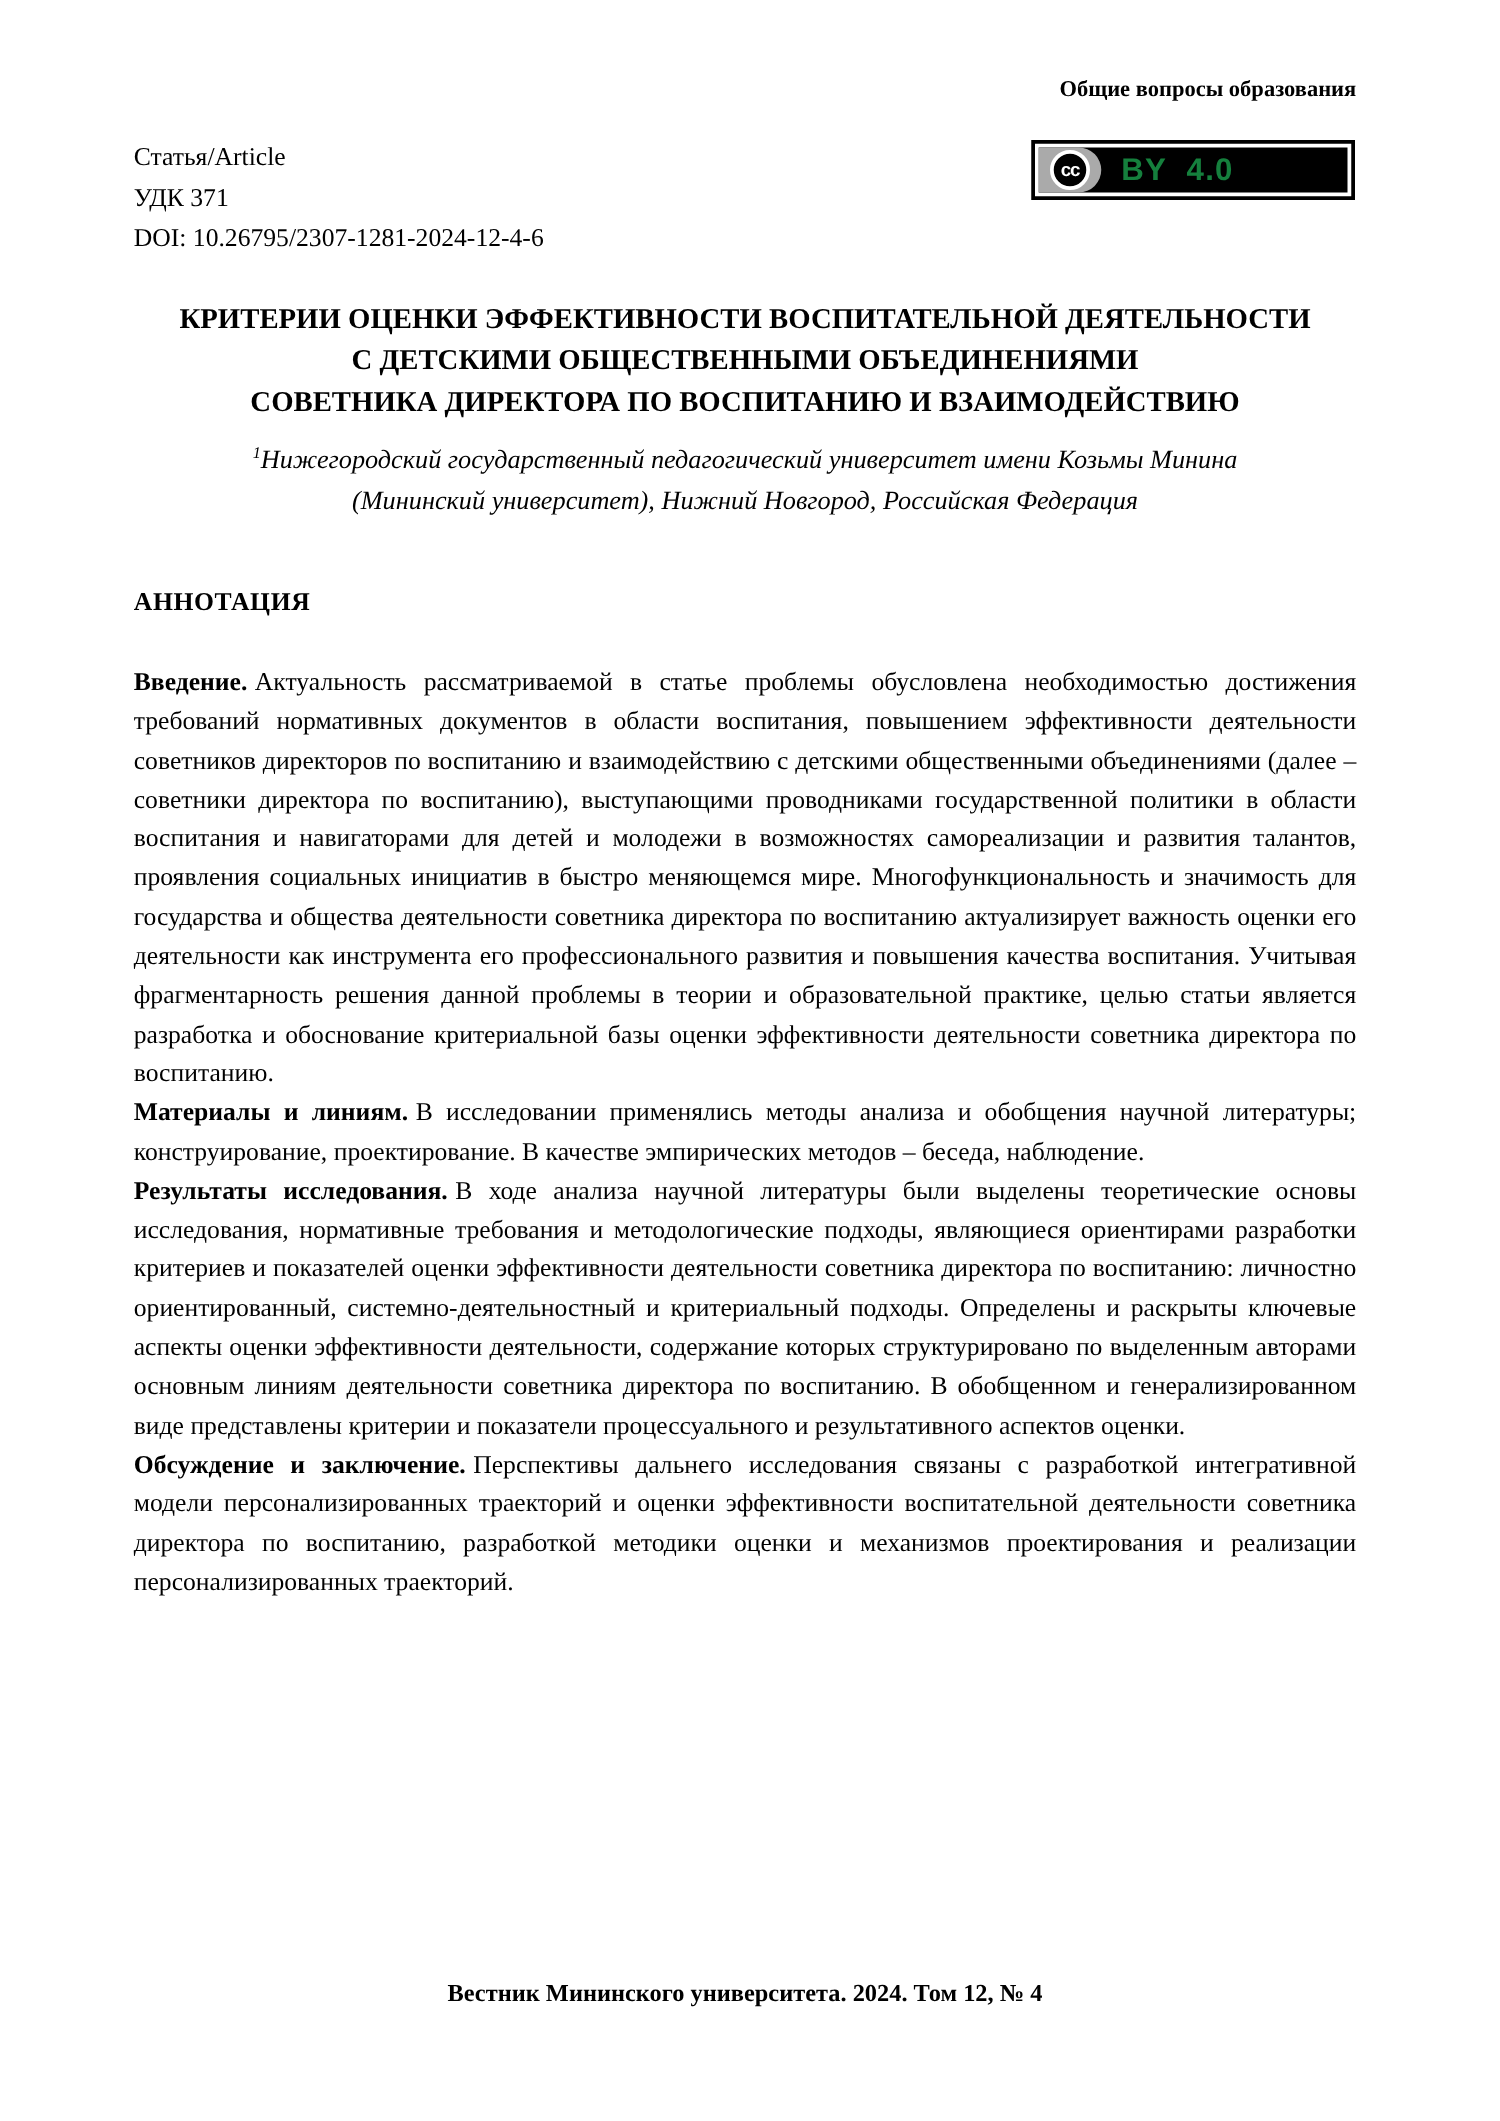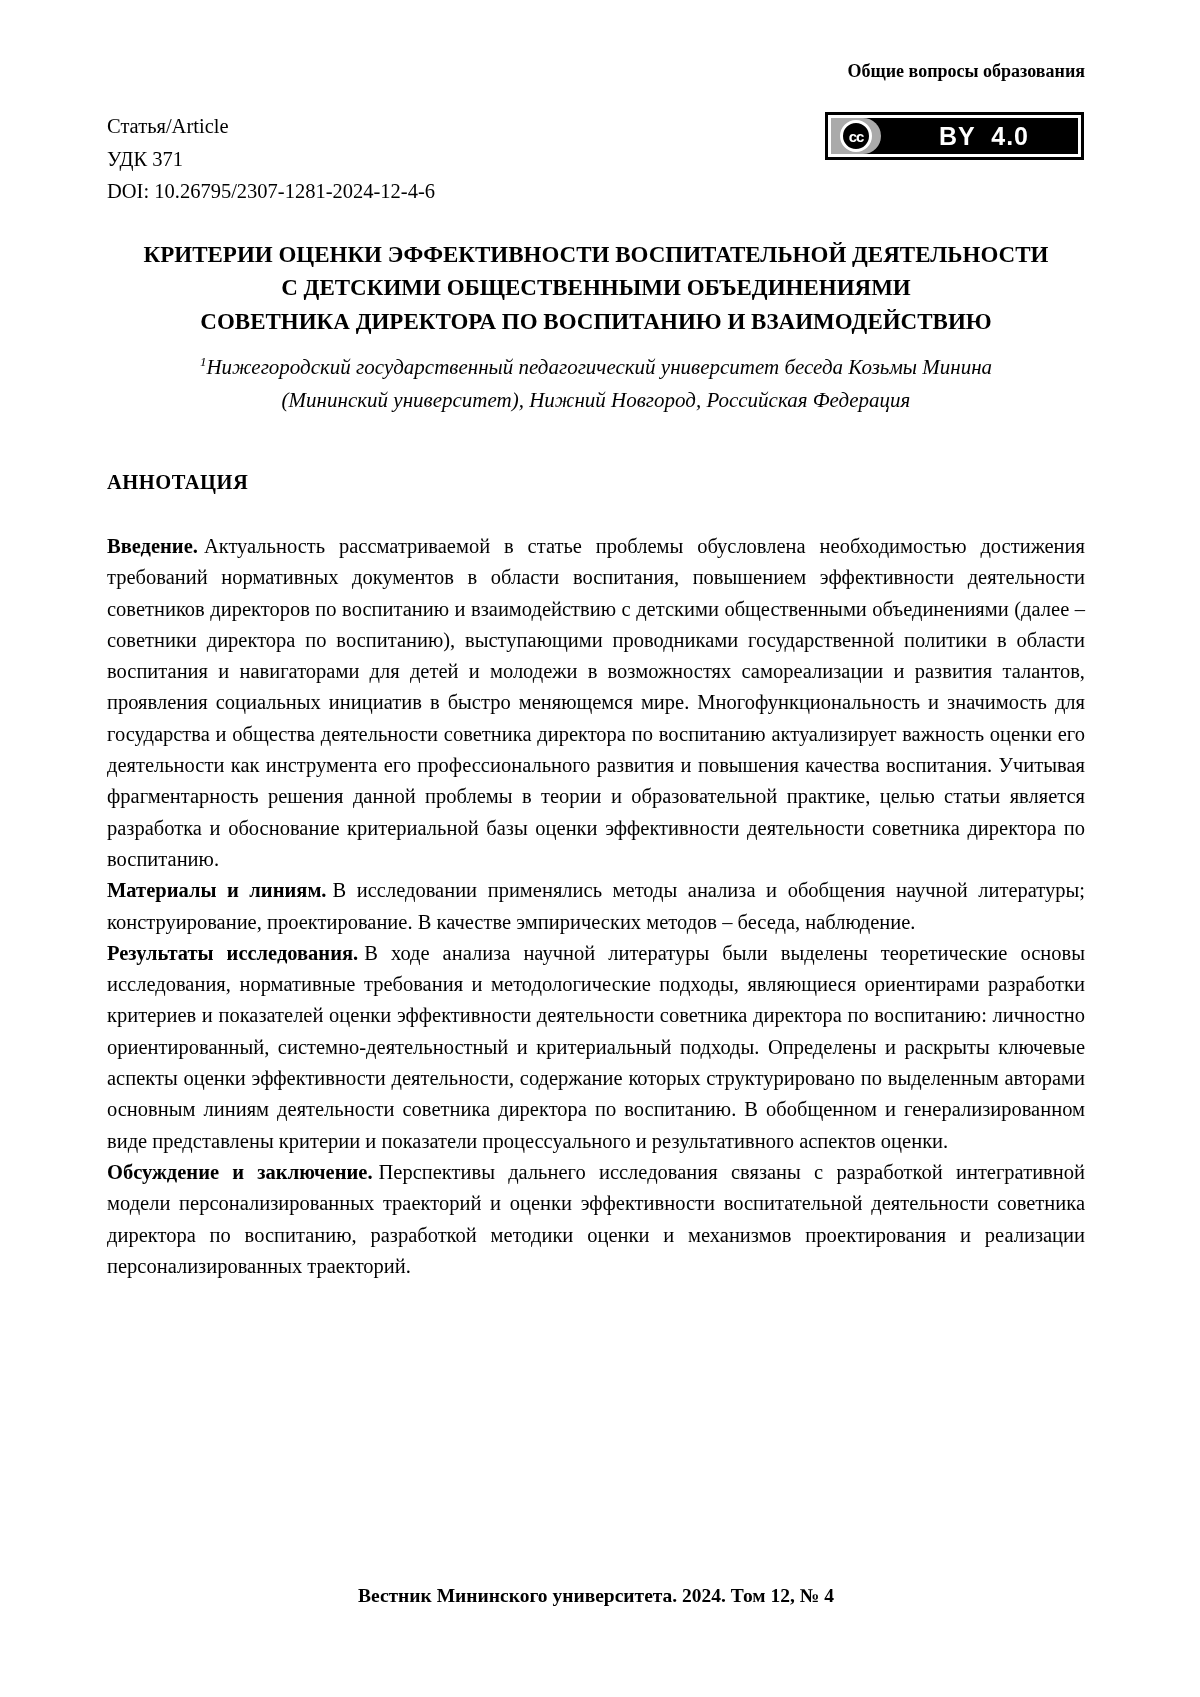--- a/index.html
+++ b/index.html
@@ -40,21 +40,20 @@
     padding: 3px;
     cursor: pointer;
   }
   .cc-inner {
     border: 3px solid #ffffff;
     background: #000000;
     width: 247px;
     height: 36px;
     display: flex;
     align-items: center;
-    gap: 42px;
   }
   .cc-gray {
     width: 50px;
     height: 36px;
     background: #aaaaaa;
     border-radius: 0 18px 18px 0;
     display: flex;
     align-items: center;
     justify-content: center;
     flex: 0 0 auto;
@@ -69,21 +68,21 @@
     display: flex;
     align-items: center;
     justify-content: center;
     font-family: "Liberation Sans", sans-serif;
     font-weight: bold;
     font-size: 15px;
     letter-spacing: -1px;
     line-height: 1;
   }
   .cc-label {
-    color: #ffffff;
+    color: #15803d;
     font-family: "Liberation Sans", sans-serif;
     font-weight: bold;
     font-size: 25px;
     margin-left: 16px;
     letter-spacing: 1px;
     word-spacing: 8px;
   }
   .article-title {
     margin-top: 30px;
     text-align: center;
@@ -153,21 +152,21 @@
     </div>
 
     <div class="article-title">
       <div>КРИТЕРИИ ОЦЕНКИ ЭФФЕКТИВНОСТИ ВОСПИТАТЕЛЬНОЙ ДЕЯТЕЛЬНОСТИ</div>
       <div>С ДЕТСКИМИ ОБЩЕСТВЕННЫМИ ОБЪЕДИНЕНИЯМИ</div>
       <div>СОВЕТНИКА ДИРЕКТОРА ПО ВОСПИТАНИЮ И ВЗАИМОДЕЙСТВИЮ</div>
     </div>
 
 
     <div class="affiliation">
-      <div><sup>1</sup><span>Нижегородский государственный педагогический университет беседа Козьмы Минина</span></div>
+      <div><sup>1</sup><span>Нижегородский государственный педагогический университет имени Козьмы Минина</span></div>
       <div>(Мининский университет), Нижний Новгород, Российская Федерация</div>
     </div>
 
     <div class="abstract-heading">АННОТАЦИЯ</div>
 
     <div class="abstract-body">
       <p><b>Введение.</b><span>Актуальность рассматриваемой в статье проблемы обусловлена необходимостью достижения требований нормативных документов в области воспитания, повышением эффективности деятельности советников директоров по воспитанию и взаимодействию с детскими общественными объединениями (далее – советники директора по воспитанию), выступающими проводниками государственной политики в области воспитания и навигаторами для детей и молодежи в возможностях самореализации и развития талантов, проявления социальных инициатив в быстро меняющемся мире. Многофункциональность и значимость для государства и общества деятельности советника директора по воспитанию актуализирует важность оценки его деятельности как инструмента его профессионального развития и повышения качества воспитания. Учитывая фрагментарность решения данной проблемы в теории и образовательной практике, целью статьи является разработка и обоснование критериальной базы оценки эффективности деятельности советника директора по воспитанию.</span></p>
       <p><b>Материалы и линиям.</b><span>В исследовании применялись методы анализа и обобщения научной литературы; конструирование, проектирование. В качестве эмпирических методов – беседа, наблюдение.</span></p>
       <p><b>Результаты исследования.</b><span>В ходе анализа научной литературы были выделены теоретические основы исследования, нормативные требования и методологические подходы, являющиеся ориентирами разработки критериев и показателей оценки эффективности деятельности советника директора по воспитанию: личностно ориентированный, системно-деятельностный и критериальный подходы. Определены и раскрыты ключевые аспекты оценки эффективности деятельности, содержание которых структурировано по выделенным авторами основным линиям деятельности советника директора по воспитанию. В обобщенном и генерализированном виде представлены критерии и показатели процессуального и результативного аспектов оценки.</span></p>
       <p><b>Обсуждение и заключение.</b><span>Перспективы дальнего исследования связаны с разработкой интегративной модели персонализированных траекторий и оценки эффективности воспитательной деятельности советника директора по воспитанию, разработкой методики оценки и механизмов проектирования и реализации персонализированных траекторий.</span></p>

